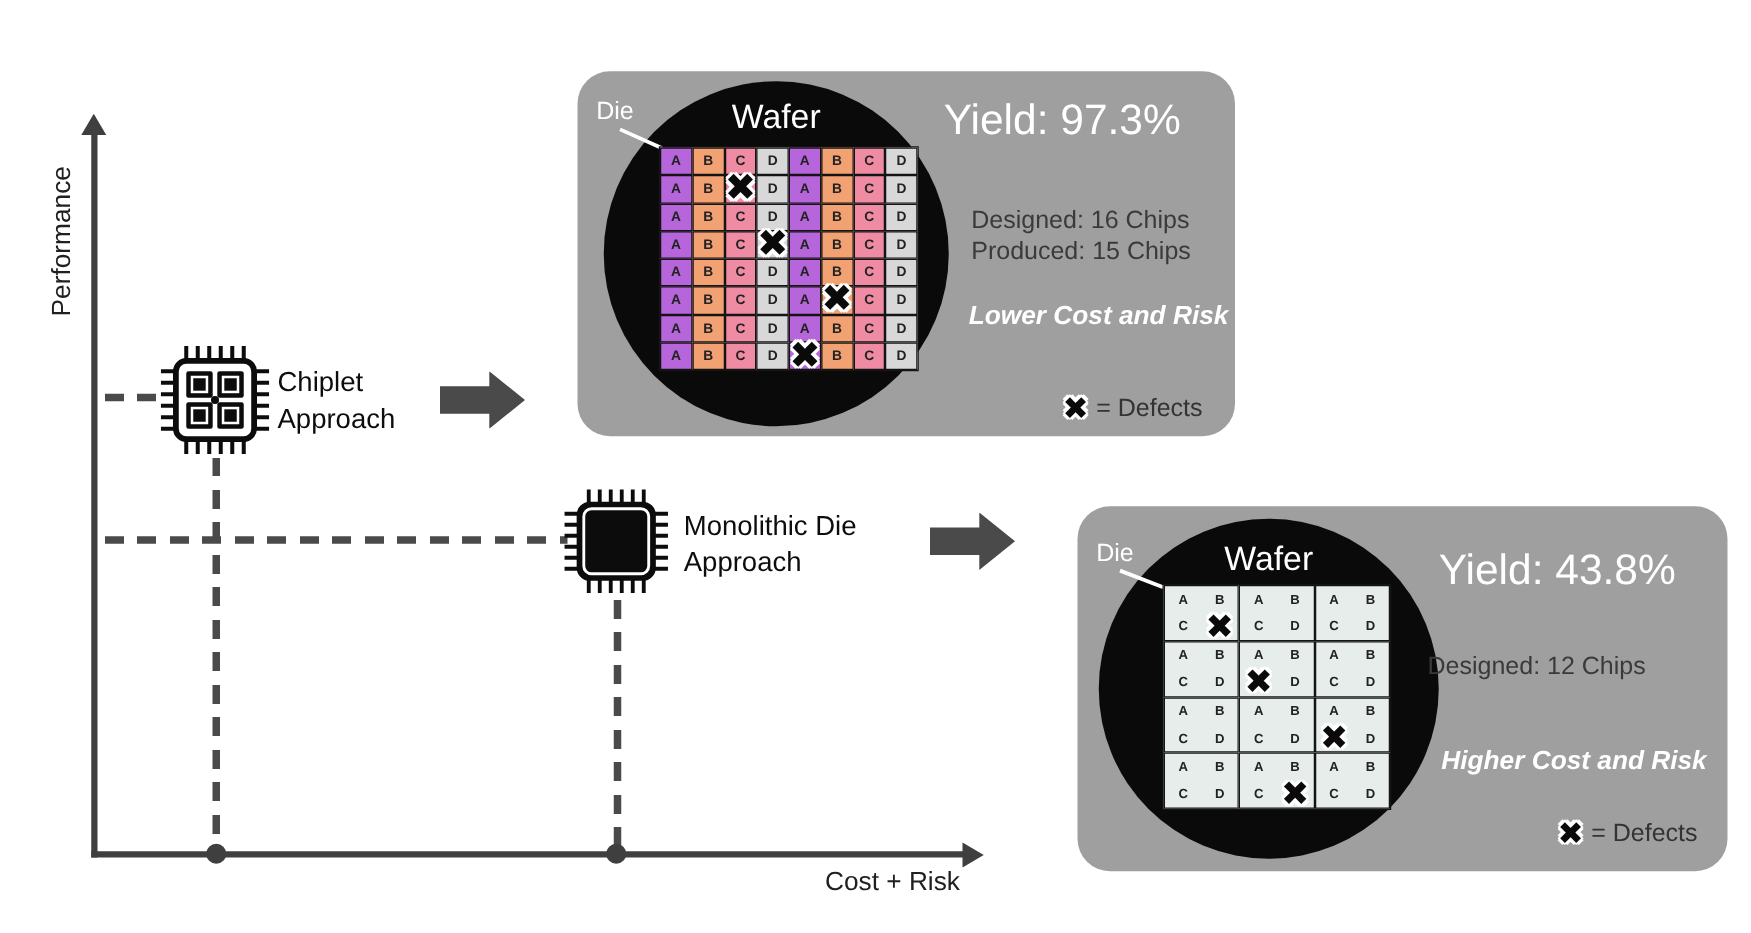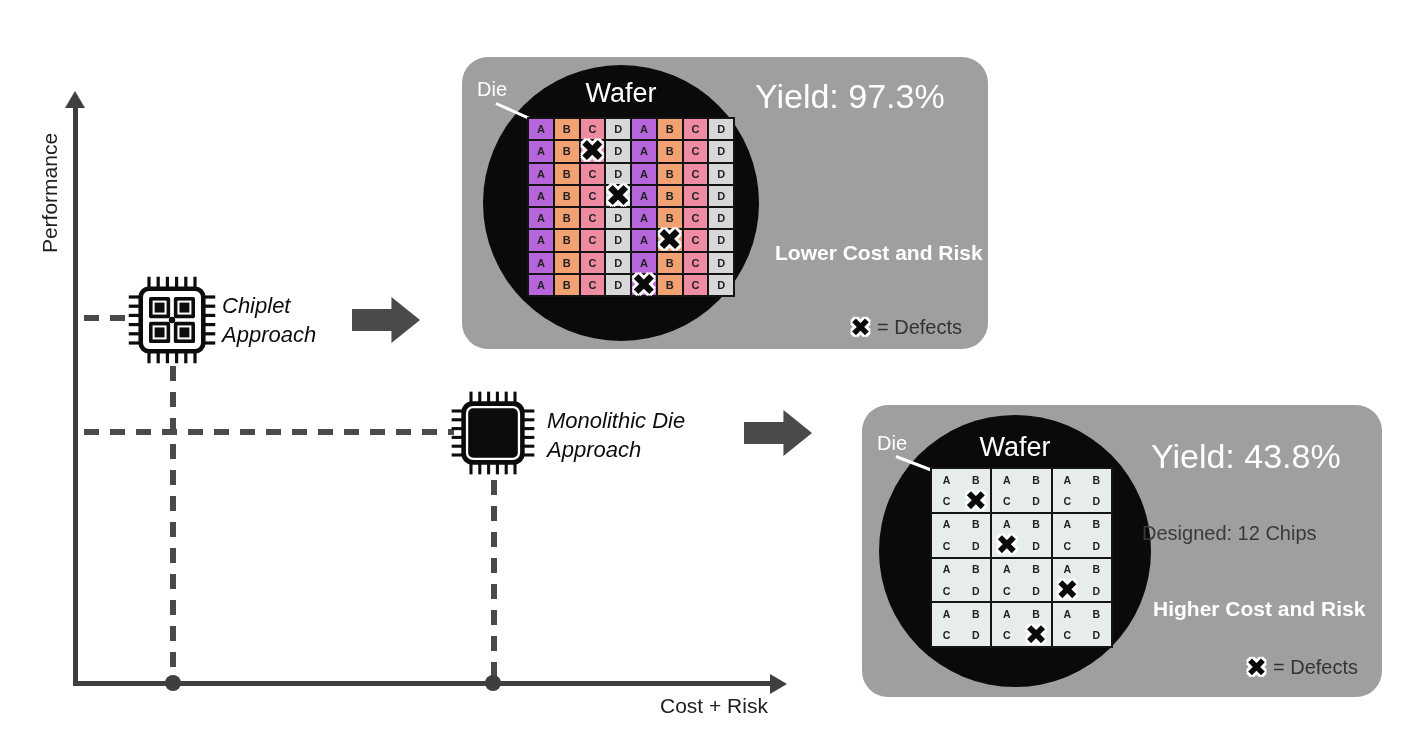--- a/index.html
+++ b/index.html
@@ -27,21 +27,21 @@
   .dash-h2 { left: 84px; top: 429px; width: 370px; }
   .dash-v2 { left: 491px; top: 480px; height: 198px; }
   .axis-dot { position: absolute; width: 16px; height: 16px; border-radius: 50%; background: #3f3f3f; }
   .dot-1 { left: 165px; top: 675px; }
   .dot-2 { left: 485px; top: 675px; }
 
   
   .chip-icon { position: absolute; }
   .chiplet-icon { left: 126px; top: 274px; width: 92px; height: 92px; }
   .monolithic-icon { left: 449px; top: 389px; width: 88px; height: 88px; }
-  .approach-label { position: absolute; font-size: 22px; line-height: 29px; color: #0d0d0d; white-space: nowrap; font-style: italic; }
+  .approach-label { position: absolute; font-size: 22px; line-height: 29px; color: #0d0d0d; white-space: nowrap; }
   .chiplet-label { left: 222px; top: 291px; }
   .monolithic-label { left: 547px; top: 406px; }
 
   
   .block-arrow { position: absolute; width: 68px; height: 46px; background: #4a4a4a;
     clip-path: polygon(0% 26%, 58% 26%, 58% 0%, 100% 50%, 58% 100%, 58% 74%, 0% 74%); }
   .arrow-1 { left: 352px; top: 297px; }
   .arrow-2 { left: 744px; top: 410px; }
 
   
@@ -60,21 +60,21 @@
   .die-line { position: absolute; height: 3px; background: #ffffff; transform-origin: left center; }
   .panel-chiplet .die-line { left: 34px; top: 45px; width: 37px; transform: rotate(24deg); }
   .panel-monolithic .die-line { left: 34px; top: 50px; width: 37px; transform: rotate(21deg); }
 
   .yield-text { position: absolute; font-size: 34px; color: #ffffff; white-space: nowrap; }
   .panel-chiplet .yield-text { left: 293px; top: 20px; }
   .panel-monolithic .yield-text { left: 289px; top: 32px; }
   .counts-text { position: absolute; font-size: 20px; line-height: 25px; color: #3a3a3a; white-space: nowrap; }
   .panel-chiplet .counts-text { left: 315px; top: 107px; }
   .panel-monolithic .counts-text { left: 280px; top: 116px; }
-  .note-text { position: absolute; font-size: 21px; font-weight: bold; color: #ffffff; white-space: nowrap; }
+  .note-text { position: absolute; font-size: 21px; font-weight: bold; color: #ffffff; white-space: nowrap; font-style: italic; }
   .panel-chiplet .note-text { left: 313px; top: 184px; }
   .panel-monolithic .note-text { left: 291px; top: 192px; }
   .defects-legend { position: absolute; display: flex; align-items: center; gap: 6px; }
   .panel-chiplet .defects-legend { left: 388px; top: 258px; }
   .panel-monolithic .defects-legend { left: 384px; top: 250px; }
   .defects-legend .legend-x { font-size: 25px; }
   .defects-legend .legend-text { font-size: 20px; color: #333333; white-space: nowrap; }
 
   
   .x-glyph { color: #0a0a0a; font-weight: bold; line-height: 1;
@@ -398,20 +398,24 @@
           <span class="die-letter">B</span>
         </div>
         <div class="die-cell" style="background: rgb(240, 139, 164);">
           <span class="die-letter">C</span>
         </div>
         <div class="die-cell" style="background: rgb(216, 216, 216);">
           <span class="die-letter">D</span>
         </div>
       </div>
     <div class="yield-text">Yield: 97.3%</div>
+    <div class="counts-text">
+      <div>Designed: 16 Chips</div>
+      <div>Produced: 15 Chips</div>
+    </div>
     <div class="note-text">Lower Cost and Risk</div>
     <div class="defects-legend">
       <span class="x-glyph legend-x">✖</span>
       <span class="legend-text">= Defects</span>
     </div>
   </div>
 
   <div class="panel panel-monolithic">
     <div class="wafer-circle"></div>
     <div class="die-label">Die</div>

